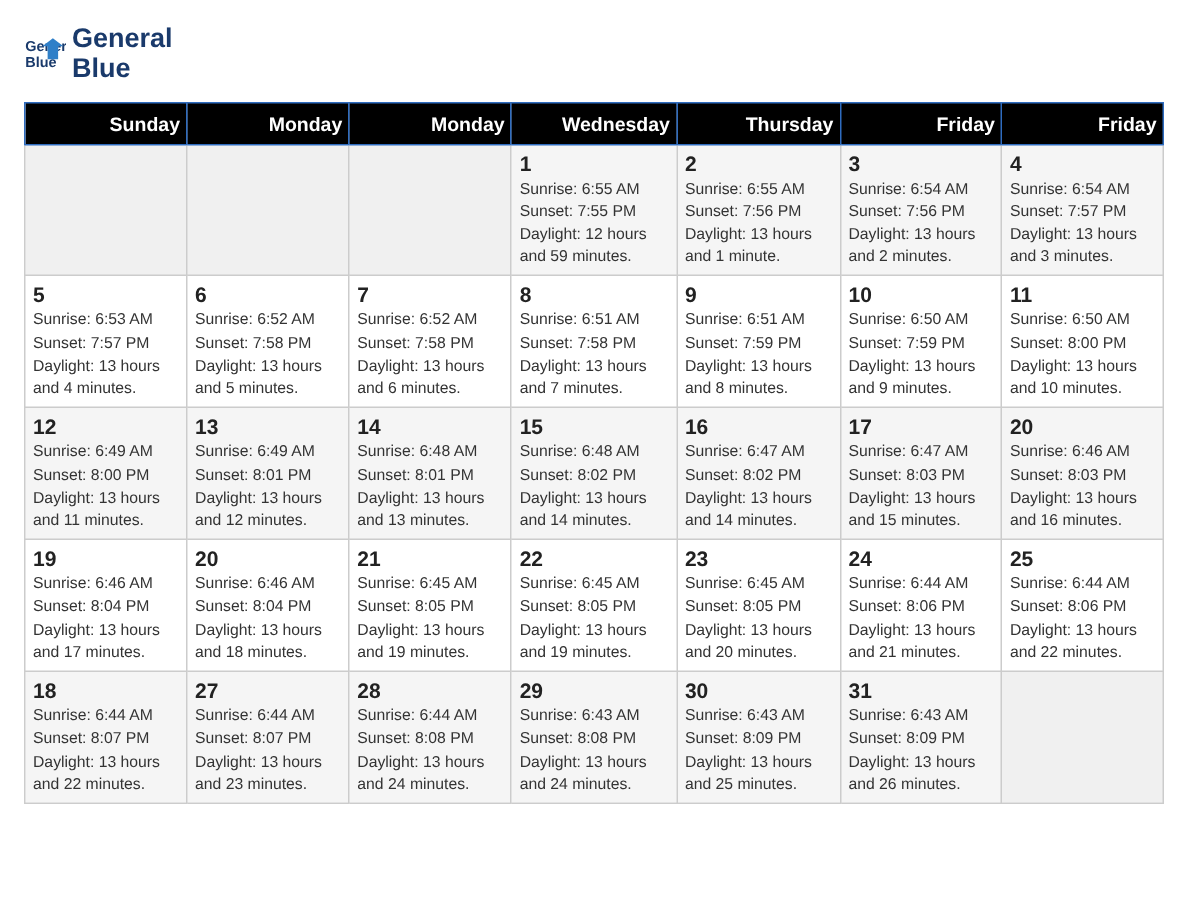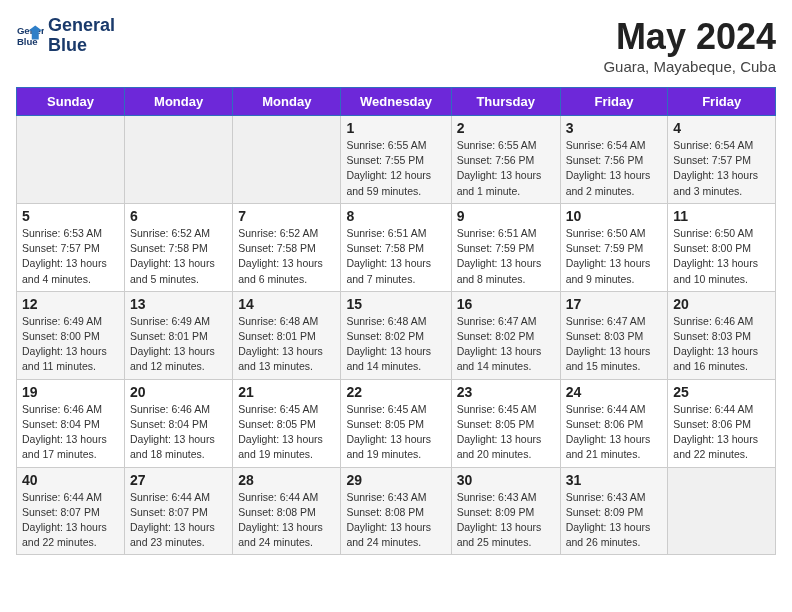--- a/index.html
+++ b/index.html
@@ -40,24 +40,24 @@
     .subtitle {
       font-size: 15px;
       color: #444;
     }
     table {
       width: 100%;
       border-collapse: collapse;
       font-size: 11px;
     }
     thead tr th {
-      background: #6d28d9;
+      background: #000000;
       color: #fff;
       padding: 6px 4px;
-      text-align: center;
+      text-align: right;
       font-size: 13px;
       font-weight: bold;
       border: 1px solid #2f6cbf;
     }
     tbody tr td {
       border: 1px solid #ccc;
       vertical-align: top;
       padding: 4px 5px;
       width: 113px;
       min-height: 80px;
@@ -87,24 +87,20 @@
     <svg class="logo-icon" viewBox="0 0 32 32">
       <text x="1" y="14" font-size="11" font-weight="bold" fill="#1a3a6b">General</text>
       <text x="1" y="26" font-size="11" font-weight="bold" fill="#1a3a6b">Blue</text>
       <polygon points="22,4 30,10 26,10 26,20 18,20 18,10 14,10" fill="#2f7fc8"></polygon>
     </svg>
     <div class="logo-text">
       <div>General</div>
       <div>Blue</div>
     </div>
   </div>
-  <div class="title-block">
-    <div class="month-title">May 2024</div>
-    <div class="subtitle">Guara, Mayabeque, Cuba</div>
-  </div>
 </div>
 
 <table>
   <thead>
     <tr>
     <th>Sunday</th>
         <th>Monday</th>
         <th>Monday</th>
         <th>Wednesday</th>
         <th>Thursday</th>
@@ -294,21 +290,21 @@
         <td>
           <span class="day-num">25</span>
           <div class="day-info" style="white-space: pre-line;">Sunrise: 6:44 AM
 Sunset: 8:06 PM
 Daylight: 13 hours
 and 22 minutes.</div>
         </td>
       </tr>
       <tr>
         <td>
-          <span class="day-num">40</span>
+          <span class="day-num">18</span>
           <div class="day-info" style="white-space: pre-line;">Sunrise: 6:44 AM
 Sunset: 8:07 PM
 Daylight: 13 hours
 and 22 minutes.</div>
         </td>
         <td>
           <span class="day-num">27</span>
           <div class="day-info" style="white-space: pre-line;">Sunrise: 6:44 AM
 Sunset: 8:07 PM
 Daylight: 13 hours

